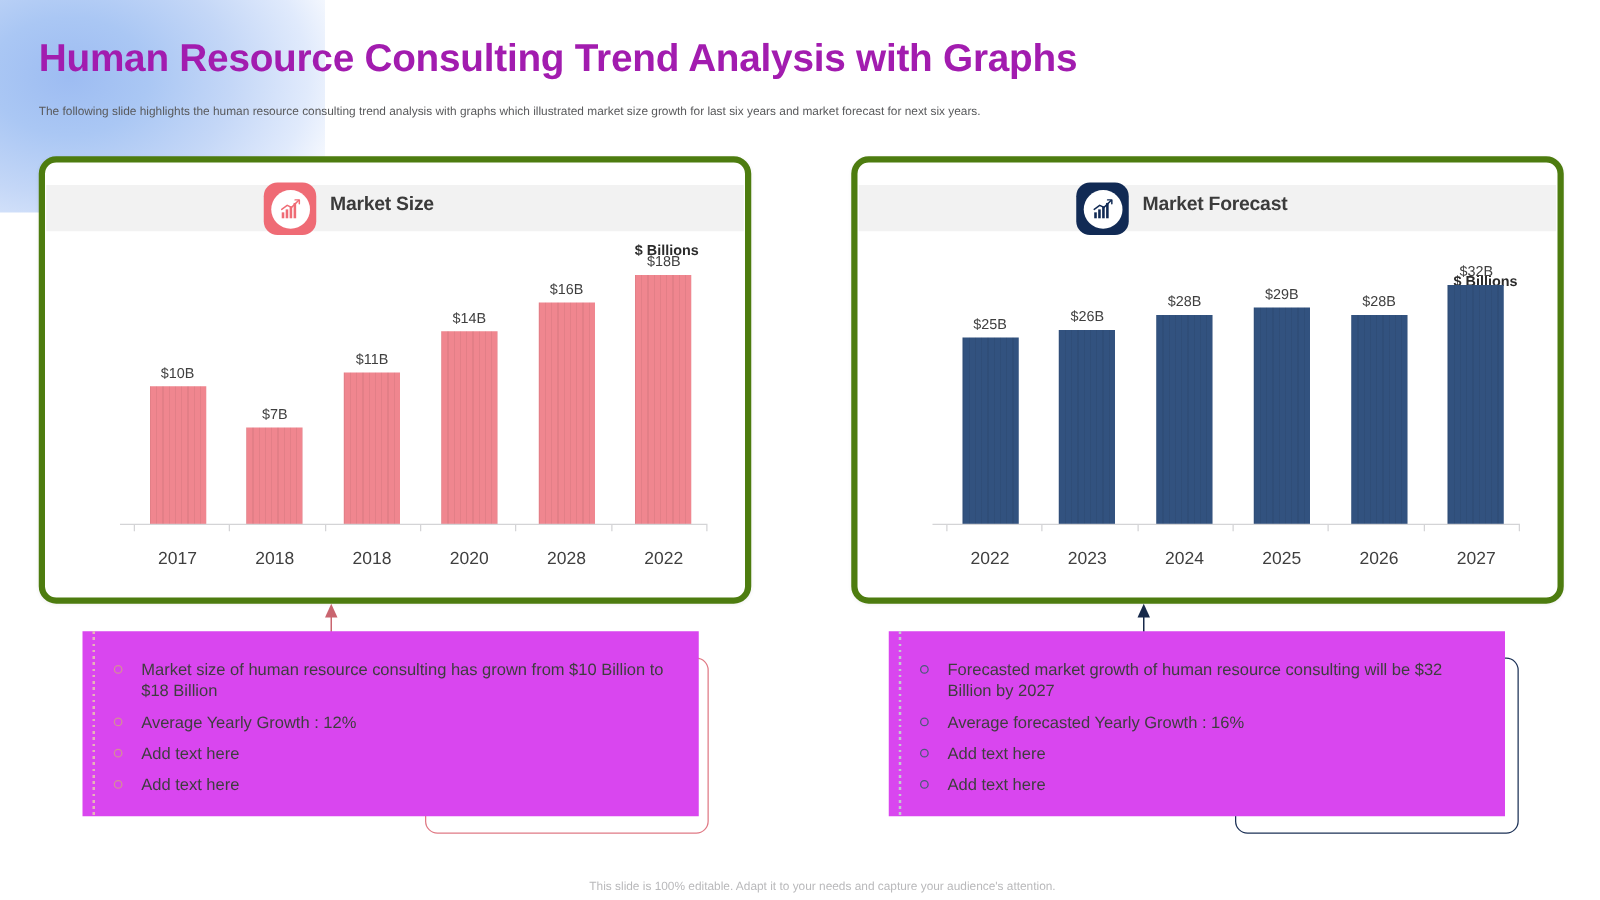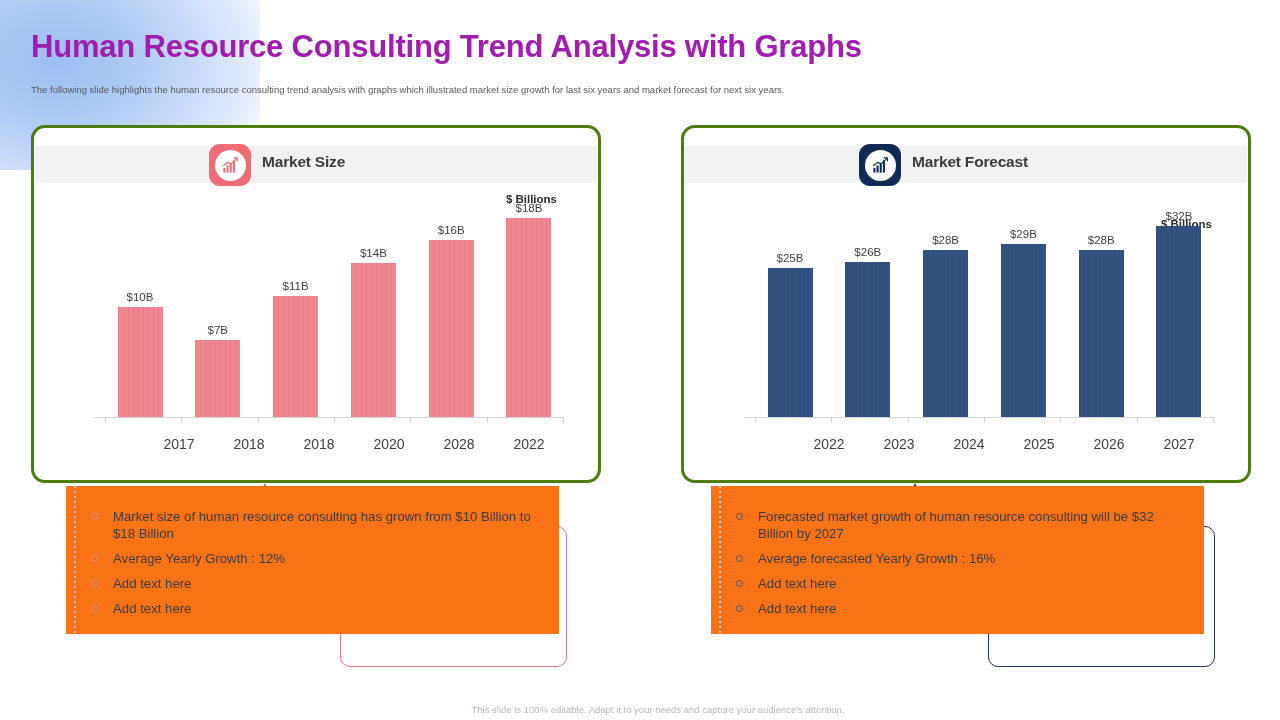--- a/index.html
+++ b/index.html
@@ -47,21 +47,21 @@
     white-space: nowrap;
   }
 
   
   .card {
     position: absolute;
     top: 125px;
     width: 570px;
     height: 358px;
     background: #ffffff;
-    border: 3px solid #4d7c0f;
+    border: 5px solid #4d7c0f;
     border-radius: 14px;
     box-shadow: 0 1px 3px rgba(0,0,0,0.05);
   }
   #card-market-size     { left: 31px;  }
   #card-market-forecast { left: 681px; }
 
   .card-header-band {
     position: absolute;
     left: 1px;
     right: 1px;
@@ -161,21 +161,21 @@
     display: flex;
     justify-content: space-between;
   }
   .tick { width: 1px; height: 5px; background: #d4d4d6; }
   .x-labels {
     position: absolute;
     left: 11px;
     right: 0;
     bottom: 4px;
     display: flex;
-    justify-content: flex-end;
+    justify-content: space-between;
   }
   .x-label {
     width: 70px;
     text-align: center;
     font-size: 14px;
     color: #3f3f3f;
   }
   .unit-label {
     position: absolute;
     font-size: 11.5px;
@@ -187,24 +187,24 @@
   #unit-label-forecast { right: 2px;  top: 24px; }
 
   
   .connector { position: absolute; pointer-events: none; }
   #connector-left  { left: 237px; top: 480px; width: 60px; height: 58px; }
   #connector-right { left: 887px; top: 480px; width: 60px; height: 58px; }
 
   
   .bullet-panel {
     position: absolute;
-    top: 486px;
+    top: 505px;
     width: 493px;
     height: 148px;
-    background: #f97316;
+    background: #d946ef;
   }
   #bullet-panel-left  { left: 66px;  }
   #bullet-panel-right { left: 711px; }
 
   .dotted-rail {
     position: absolute;
     left: 8px;
     top: 0;
     bottom: 0;
     width: 2px;

